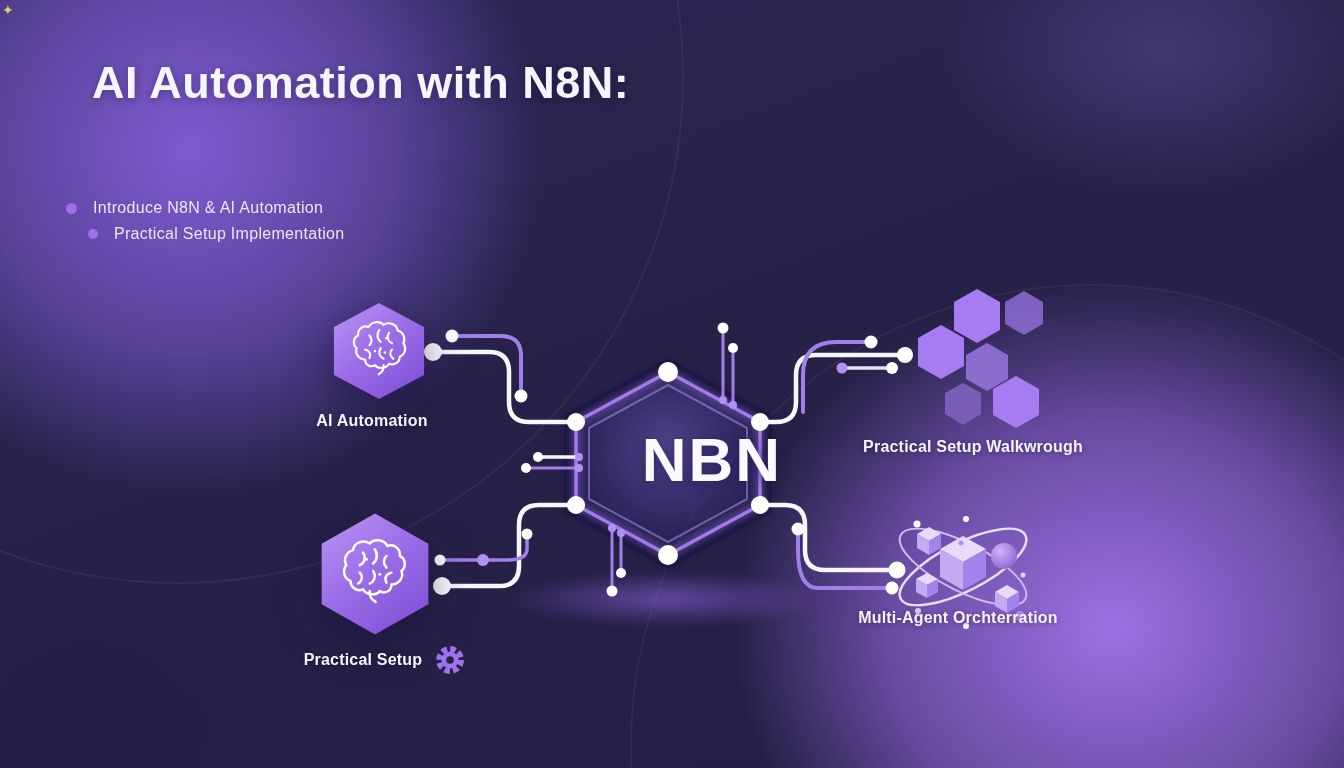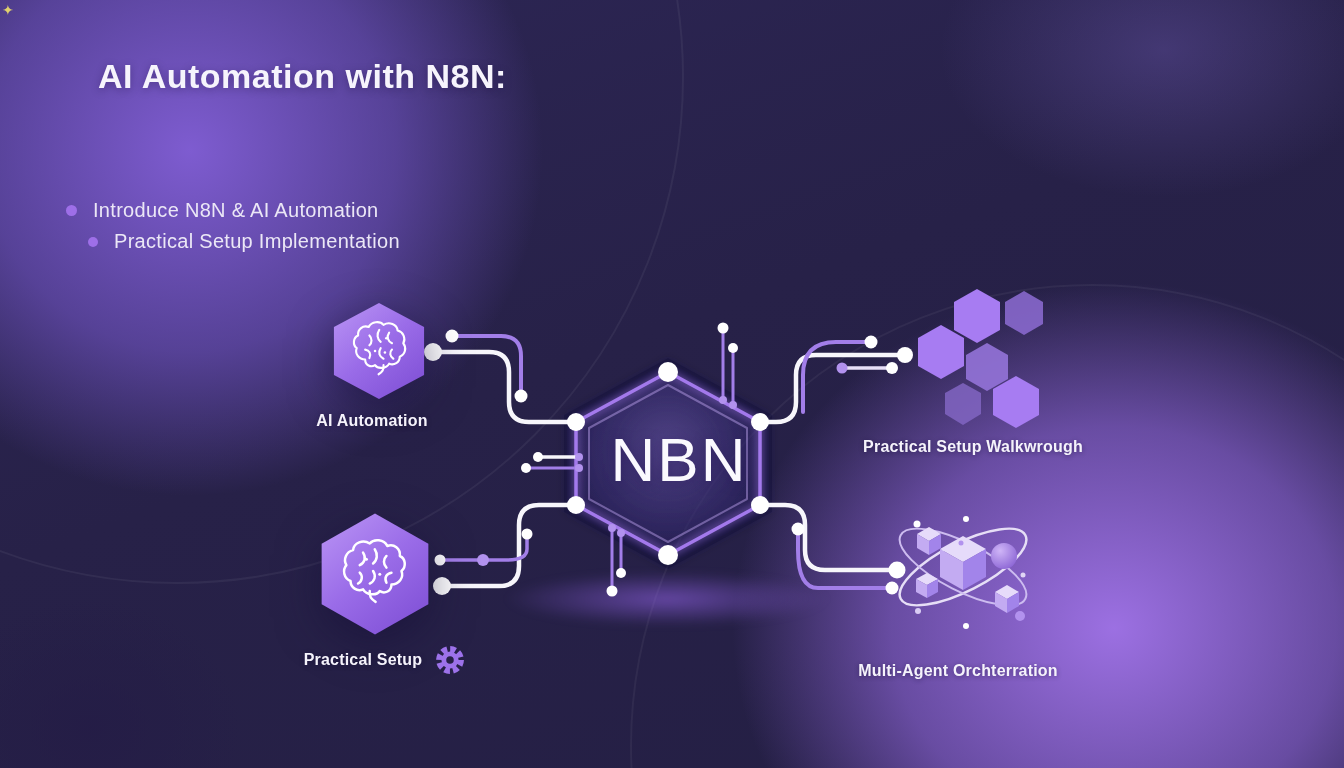--- a/index.html
+++ b/index.html
@@ -15,45 +15,45 @@
     background:radial-gradient(closest-side,#9c70e2 0%,rgba(140,100,212,.65) 42%,rgba(120,90,200,0) 72%);}
   .blob-tr{right:-140px;top:-160px;width:640px;height:420px;
     background:radial-gradient(closest-side,rgba(112,92,182,.38),rgba(112,92,182,0) 70%);}
   .shade-bl{left:-120px;bottom:-140px;width:420px;height:360px;
     background:radial-gradient(closest-side,rgba(36,28,70,.85),rgba(36,28,70,0) 72%);}
   .arc{position:absolute;border-radius:50%;pointer-events:none;}
   .arc-1{left:-330px;top:-430px;width:1010px;height:1010px;border:2px solid rgba(255,255,255,.055);}
   .arc-2{right:-210px;bottom:-440px;width:920px;height:920px;border:2px solid rgba(255,255,255,.05);}
   .sparkle{position:absolute;left:2px;top:2px;color:#e0d06e;font-size:14px;}
 
-  .title{position:absolute;left:98px;top:56px;font-size:34px;font-weight:700;
+  .title{position:absolute;left:92px;top:56px;font-size:45px;font-weight:700;
     color:#f6f4fc;line-height:1.22;letter-spacing:.5px;text-shadow:0 2px 8px rgba(20,10,50,.35);}
   .bullets{position:absolute;left:66px;top:199px;}
   .bullet-row{display:flex;align-items:center;margin-bottom:8px;color:#ebe7f6;
-    font-size:20px;font-weight:500;letter-spacing:.3px;}
+    font-size:16px;font-weight:500;letter-spacing:.3px;}
   .bullet-row.indent{margin-left:22px;}
   .bdot{width:11px;height:11px;border-radius:50%;background:#9e6fe8;margin-right:16px;flex:none;}
   .bdot.small{width:10px;height:10px;}
 
   .center-glow{position:absolute;left:505px;top:572px;width:324px;height:54px;
     background:radial-gradient(closest-side,rgba(151,102,238,.55),rgba(151,102,238,0));
     filter:blur(4px);}
   .main-svg{position:absolute;left:0;top:0;}
 
   .hex-icon-wrap{position:absolute;filter:drop-shadow(0 12px 22px rgba(20,12,55,.55));}
   .hex-icon{width:100%;height:100%;display:flex;align-items:center;justify-content:center;
     clip-path:polygon(50% 2%,96% 26%,96% 74%,50% 98%,4% 74%,4% 26%);
     background:linear-gradient(140deg,#bd98f6 0%,#9a6ce8 48%,#7a4ad2 100%);}
   .hex-icon svg{width:72%;height:72%;}
 
   .node-label{position:absolute;color:#f5f3fb;font-size:16px;font-weight:700;text-align:center;
     letter-spacing:.2px;text-shadow:0 1px 5px rgba(20,10,50,.45);}
   .label-flex{display:flex;align-items:center;justify-content:center;gap:10px;}
-  .center-label{position:absolute;left:588px;top:424px;width:182px;text-align:center;
-    font-size:62px;font-weight:400;color:#faf9fe;letter-spacing:2px;
+  .center-label{position:absolute;left:600px;top:424px;width:182px;text-align:right;
+    font-size:62px;font-weight:700;color:#faf9fe;letter-spacing:2px;
     text-shadow:0 2px 12px rgba(40,20,90,.55);}
 </style>
 </head>
 <body>
 
 <div class="slide">
 
   <div class="blob blob-tl"></div>
   <div class="blob blob-br"></div>
   <div class="blob blob-tr"></div>
@@ -246,17 +246,17 @@
 
   <div class="node-label label-flex" style="left:266px;top:642px;width:240px;">
     <span>Practical Setup</span>
     <svg width="36" height="36" viewBox="0 0 40 40">
       <circle cx="20" cy="20" r="12" fill="none" stroke="#9d72ea" stroke-width="7" stroke-dasharray="6 3.4"></circle>
       <circle cx="20" cy="20" r="9.5" fill="#9d72ea"></circle>
       <circle cx="20" cy="20" r="4.2" fill="#272148"></circle>
     </svg>
   </div>
 
-  <div class="node-label" style="left:798px;top:662px;width:320px;">Multi-Agent Orchterration</div>
+  <div class="node-label" style="left:798px;top:609px;width:320px;">Multi-Agent Orchterration</div>
 
   <div class="center-label">NBN</div>
 
 </div>
 
 </body></html>

